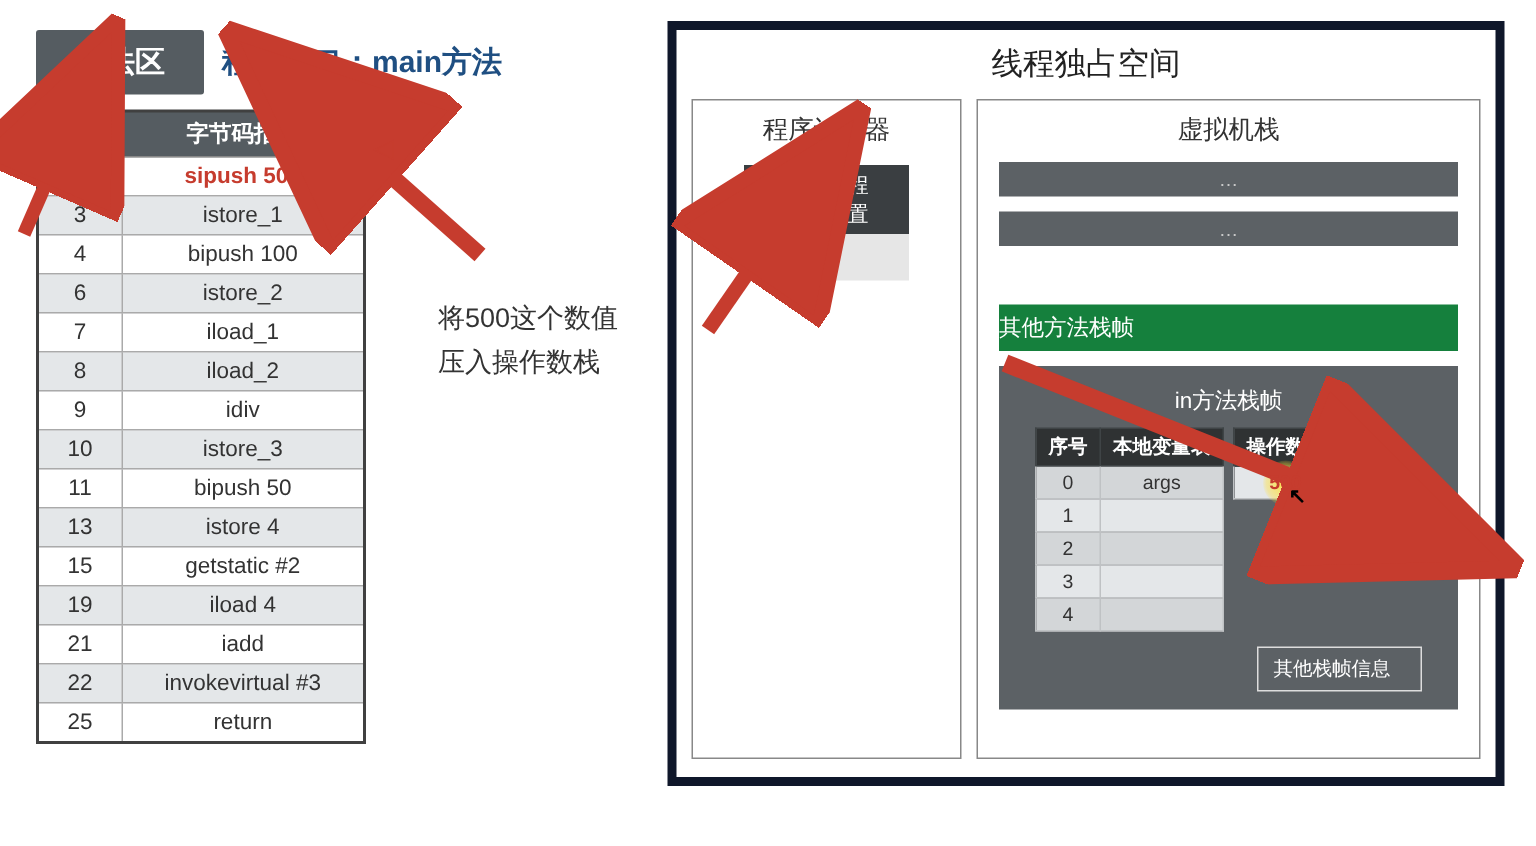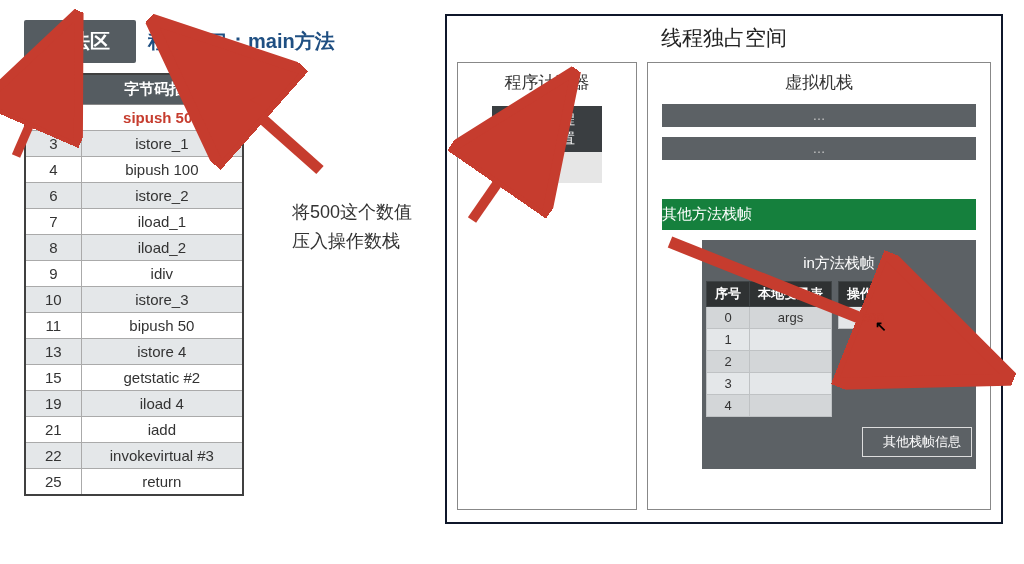--- a/index.html
+++ b/index.html
@@ -34,21 +34,21 @@
   .bytecode-table .hl td { color: #c63c2e; font-weight: 600; }
 
   .note-text {
     position: absolute; left: 268px; top: 178px; font-size: 18px; line-height: 1.6; color: #333;
   }
 
   
   .right-panel {
     position: absolute; left: 445px; top: 14px;
     width: 558px; height: 510px;
-    border: 2px solid #0f172a; background: #fff;
+    border: 6px solid #0f172a; background: #fff;
   }
   .right-title { text-align: center; font-size: 21px; padding: 8px 0 4px; color: #222; }
   .right-inner { display: flex; gap: 10px; padding: 6px 10px 10px; height: calc(100% - 42px); }
 
   .pc-box {
     width: 180px; height: 100%;
     border: 1px solid #888; position: relative;
   }
   .pc-label { text-align: center; font-size: 17px; color: #333; margin-top: 8px; }
   .pc-inner {
@@ -70,21 +70,21 @@
   .stack-body { flex: 1; padding: 10px 14px 14px; display: flex; flex-direction: column; gap: 10px; }
   .gray-slot {
     background: #5c6165; color: #c9c9c9; text-align: center;
     font-size: 13px; padding: 4px 0;
   }
   .other-frame-bar {
     background: #15803d; color: #fff; 
     font-size: 15px; padding: 6px 0; margin-top: 29px;
   }
   .main-frame {
-    background: #5c6165; padding: 14px 4px 12px; position: relative; margin-left: 40px;
+    background: #5c6165; padding: 14px 24px 12px; position: relative;
   }
   .main-frame-title { color: #fff; text-align: center; font-size: 15px; margin-bottom: 8px; }
   .frame-tables { display: flex; gap: 6px; align-items: flex-start; }
   .local-table, .op-table { border-collapse: collapse; }
   .local-table th, .op-table th {
     background: #2f3233; color: #fff; font-size: 13px; font-weight: 600;
     padding: 3px 8px; border: 1px solid #3f4446;
   }
   .local-table td, .op-table td {
     background: #e4e7e9; color: #333; text-align: center;
@@ -97,21 +97,21 @@
     width: 30px; height: 30px; border-radius: 50%;
     background: radial-gradient(circle, rgba(255,225,60,0.95) 0%, rgba(255,225,60,0.4) 60%, rgba(255,225,60,0) 75%);
     left: 50%; top: 50%; transform: translate(-50%, -50%);
     z-index: 0;
   }
   .cursor-ptr {
     position: absolute; left: 53%; top: 54%; font-size: 14px; color: #000; z-index: 2;
   }
   .stack-val-text { position: relative; z-index: 1; }
   .other-info {
-    border: 1px solid #ddd; color: #fff; font-size: 13px; text-align: right;
+    border: 1px solid #ddd; color: #fff; font-size: 13px; text-align: left;
     padding: 5px 10px; margin-left: auto; margin-top: 10px; width: 110px;
   }
 
   
   .arrow { position: absolute; pointer-events: none; }
   svg { overflow: visible; }
   .arrow-red { fill: #c63c2e; stroke: #c63c2e; }
 </style>
 </head>
 <body>

